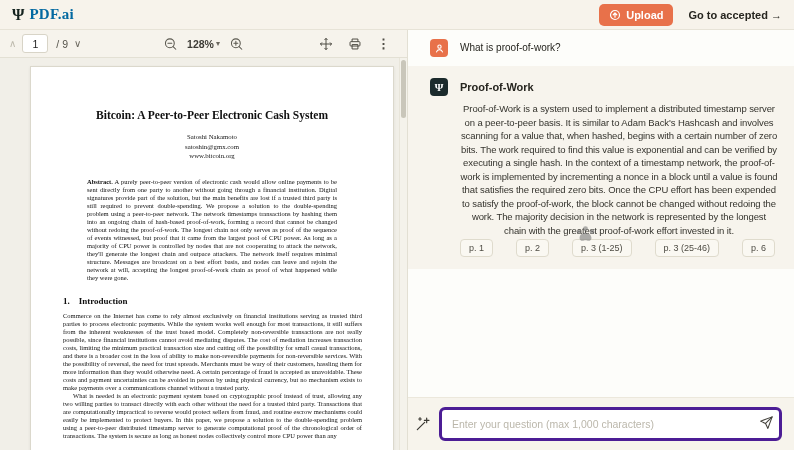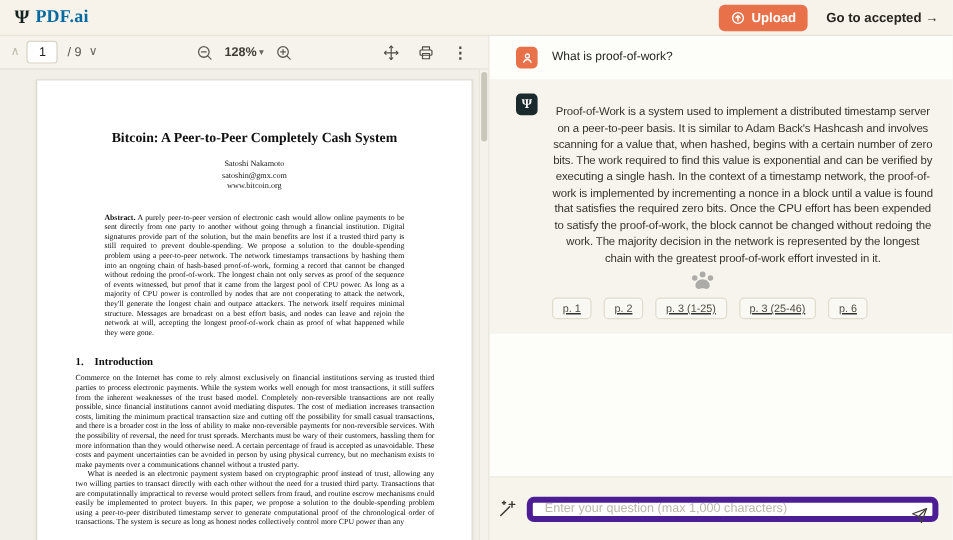--- a/index.html
+++ b/index.html
@@ -75,40 +75,40 @@
   .msg-user { display:flex; align-items:flex-start; gap:12px; padding:9px 16px 9px 22px; background:#FDFDFA; }
   .msg-assistant { display:flex; align-items:flex-start; gap:12px; padding:12px 16px 12px 22px; background:#F7F4ED; }
   .avatar { width:18px; height:18px; border-radius:4px; flex:none; display:flex; align-items:center; justify-content:center; }
   .avatar-user { background:#E8714A; }
   .avatar-bot  { background:#1B2A2C; }
   .avatar-bot .bot-glyph { color:#fff; font-family:"Liberation Serif", serif; font-size:11px; font-weight:bold; line-height:1; }
   .q-text { font-size:10px; color:#26251F; padding-top:3px; }
   .a-body { flex:1; min-width:0; }
   .a-title { font-size:11px; font-weight:bold; color:#26251F; padding-top:3px; }
   .a-text { margin-top:9px; font-size:9.5px; line-height:13.5px; color:#34332D; letter-spacing:-.1px; max-width:320px;text-align:center; }
-  .chips { display:flex; gap:10px; margin-top:26px; flex-wrap:wrap;text-decoration:underline; }
+  .chips { display:flex; gap:23px; margin-top:2px; flex-wrap:wrap; }
   .chip {
     background:#FAF8F2; border:1px solid #DFDBCD; border-radius:4px;
     font-size:9px; color:#4E4C44; padding:3px 8px; font-family:inherit; cursor:pointer;
   }
   .watermark {
     position:absolute; left:70px; top:192px; width:215px; text-align:center;
     color:rgba(122,122,122,.55); pointer-events:none; z-index:5;
   }
   .wm-line1 { font-size:15px; font-weight:bold; font-style:italic; letter-spacing:1.5px; }
   .wm-line2 { margin-top:1px; font-size:20px; font-weight:bold; display:flex; align-items:center; justify-content:center; gap:5px; }
   .chat-footer {
     position:absolute; left:0; right:0; bottom:0; height:53px;
     background:#F7F4EC; border-top:1px solid #ECE8DC;
     display:flex; align-items:center; gap:8px; padding:0 12px 0 7px;
   }
   .wand-wrap { flex:none; display:flex; align-items:center; }
   .input-wrap { position:relative; flex:1; }
   .q-input {
-    width:100%; height:21px; background:#fff; border:5px solid #4c1d95; border-radius:6px;
+    width:100%; height:34px; background:#fff; border:3px solid #4c1d95; border-radius:6px;
     padding:0 32px 0 10px; font-size:10.5px; font-family:inherit; color:#333;
   }
   .q-input::placeholder { color:#BBB7AB; }
   .send-btn { position:absolute; right:8px; top:8px; background:none; border:none; padding:0; cursor:pointer; line-height:0; }
 </style>
 </head>
 <body>
 
 <div class="app">
 
@@ -188,21 +188,21 @@
             </span>
           </button>
           <button class="tb-btn">
             <span class="kebab-glyph">⋮</span>
           </button>
         </div>
       </div>
 
       <div class="pdf-viewport">
         <div class="pdf-page">
-          <div class="pdf-title">Bitcoin: A Peer-to-Peer Completely Cash System</div>
+          <div class="pdf-title">Bitcoin: A Peer-to-Peer Electronic Cash System</div>
           <div class="pdf-authors">
             <div>Satoshi Nakamoto</div>
             <div>satoshin@gmx.com</div>
             <div>www.bitcoin.org</div>
           </div>
           <div class="pdf-abstract"><span class="abs-label">Abstract.</span><span>  A purely peer-to-peer version of electronic cash would allow online payments to be sent directly from one party to another without going through a financial institution.  Digital signatures provide part of the solution, but the main benefits are lost if a trusted third party is still required to prevent double-spending. We propose a solution to the double-spending problem using a peer-to-peer network. The network timestamps transactions by hashing them into an ongoing chain of hash-based proof-of-work, forming a record that cannot be changed without redoing the proof-of-work.  The longest chain not only serves as proof of the sequence of events witnessed, but proof that it came from the largest pool of CPU power.  As long as a majority of CPU power is controlled by nodes that are not cooperating to attack the network, they'll generate the longest chain and outpace attackers.  The network itself requires minimal structure.  Messages are broadcast on a best effort basis, and nodes can leave and rejoin the network at will, accepting the longest proof-of-work chain as proof of what happened while they were gone.</span></div>
           <div class="pdf-section">1. Introduction</div>
           <div class="pdf-para">Commerce on the Internet has come to rely almost exclusively on financial institutions serving as trusted third parties to process electronic payments.  While the system works well enough for most transactions, it still suffers from the inherent weaknesses of the trust based model. Completely non-reversible transactions are not really possible, since financial institutions cannot avoid mediating disputes.  The cost of mediation increases transaction costs, limiting the minimum practical transaction size and cutting off the possibility for small casual transactions, and there is a broader cost in the loss of ability to make non-reversible payments for non-reversible services.  With the possibility of reversal, the need for trust spreads.  Merchants must be wary of their customers, hassling them for more information than they would otherwise need. A certain percentage of fraud is accepted as unavoidable.  These costs and payment uncertainties can be avoided in person by using physical currency, but no mechanism exists to make payments over a communications channel without a trusted party.</div>
           <div class="pdf-para indent">What is needed is an electronic payment system based on cryptographic proof instead of trust, allowing any two willing parties to transact directly with each other without the need for a trusted third party.  Transactions that are computationally impractical to reverse would protect sellers from fraud, and routine escrow mechanisms could easily be implemented to protect buyers.  In this paper, we propose a solution to the double-spending problem using a peer-to-peer distributed timestamp server to generate computational proof of the chronological order of transactions.  The system is secure as long as honest nodes collectively control more CPU power than any</div>
         </div>
@@ -224,20 +224,21 @@
           </span>
         </div>
         <div class="q-text">What is proof-of-work?</div>
       </div>
 
       <div class="msg-assistant">
         <div class="avatar avatar-bot">
           <span class="bot-glyph">Ψ</span>
         </div>
         <div class="a-body">
+          <div class="a-title">Proof-of-Work</div>
           <div class="a-text">Proof-of-Work is a system used to implement a distributed timestamp server on a peer-to-peer basis. It is similar to Adam Back's Hashcash and involves scanning for a value that, when hashed, begins with a certain number of zero bits. The work required to find this value is exponential and can be verified by executing a single hash. In the context of a timestamp network, the proof-of-work is implemented by incrementing a nonce in a block until a value is found that satisfies the required zero bits. Once the CPU effort has been expended to satisfy the proof-of-work, the block cannot be changed without redoing the work. The majority decision in the network is represented by the longest chain with the greatest proof-of-work effort invested in it.</div>
           <div class="chips">
             <button class="chip">p. 1</button>
             <button class="chip">p. 2</button>
             <button class="chip">p. 3 (1-25)</button>
             <button class="chip">p. 3 (25-46)</button>
             <button class="chip">p. 6</button>
           </div>
         </div>
       </div>

